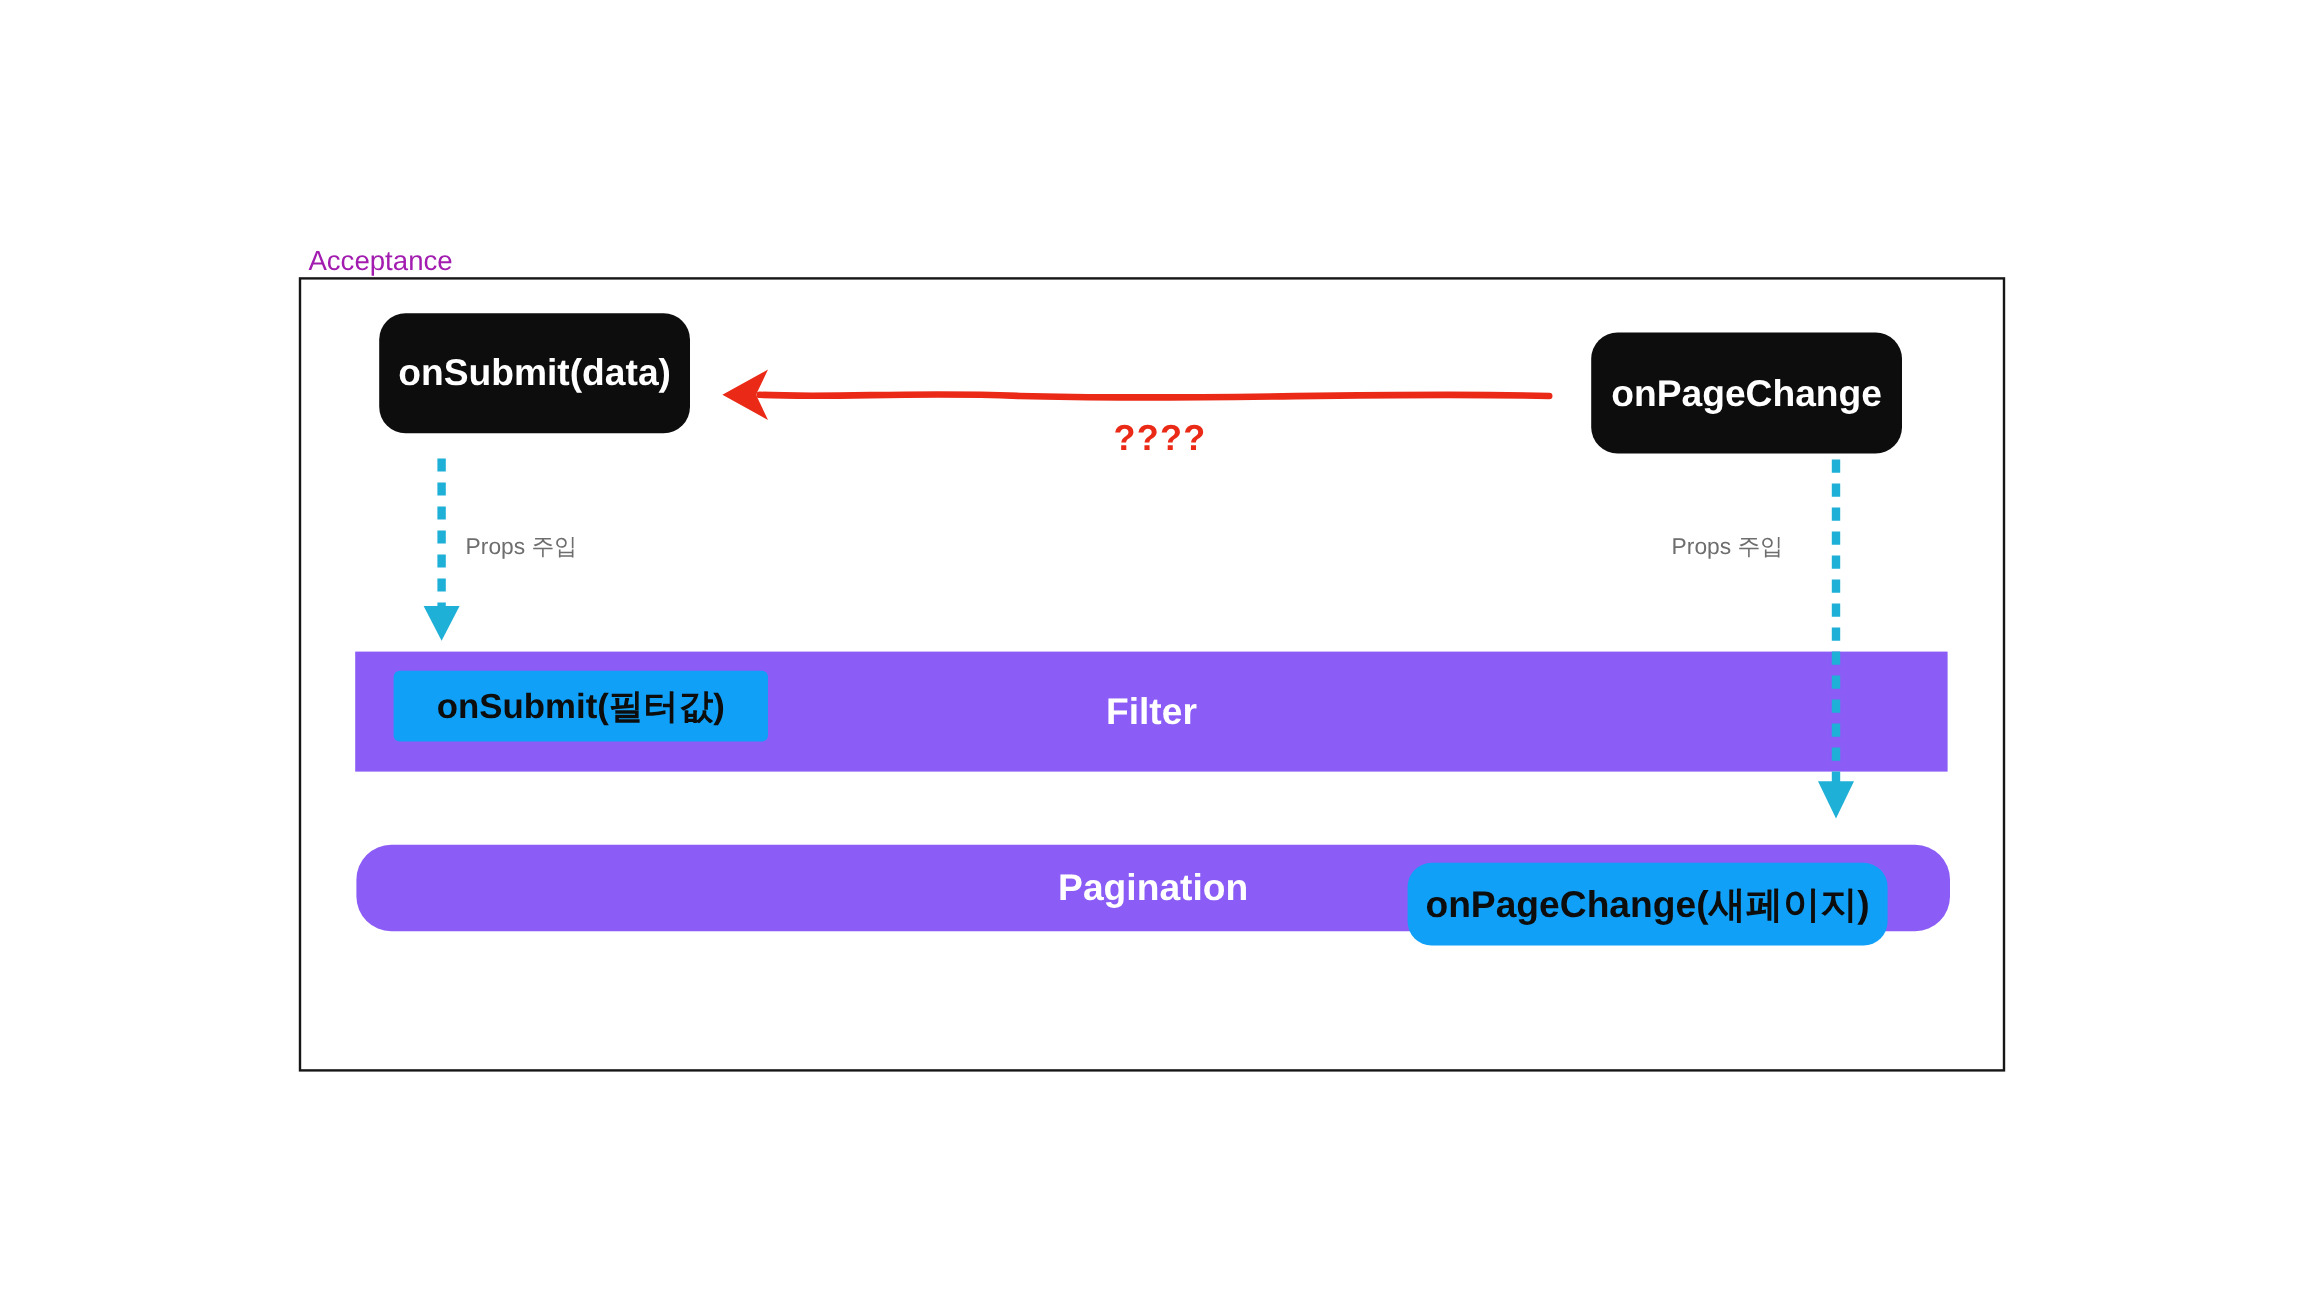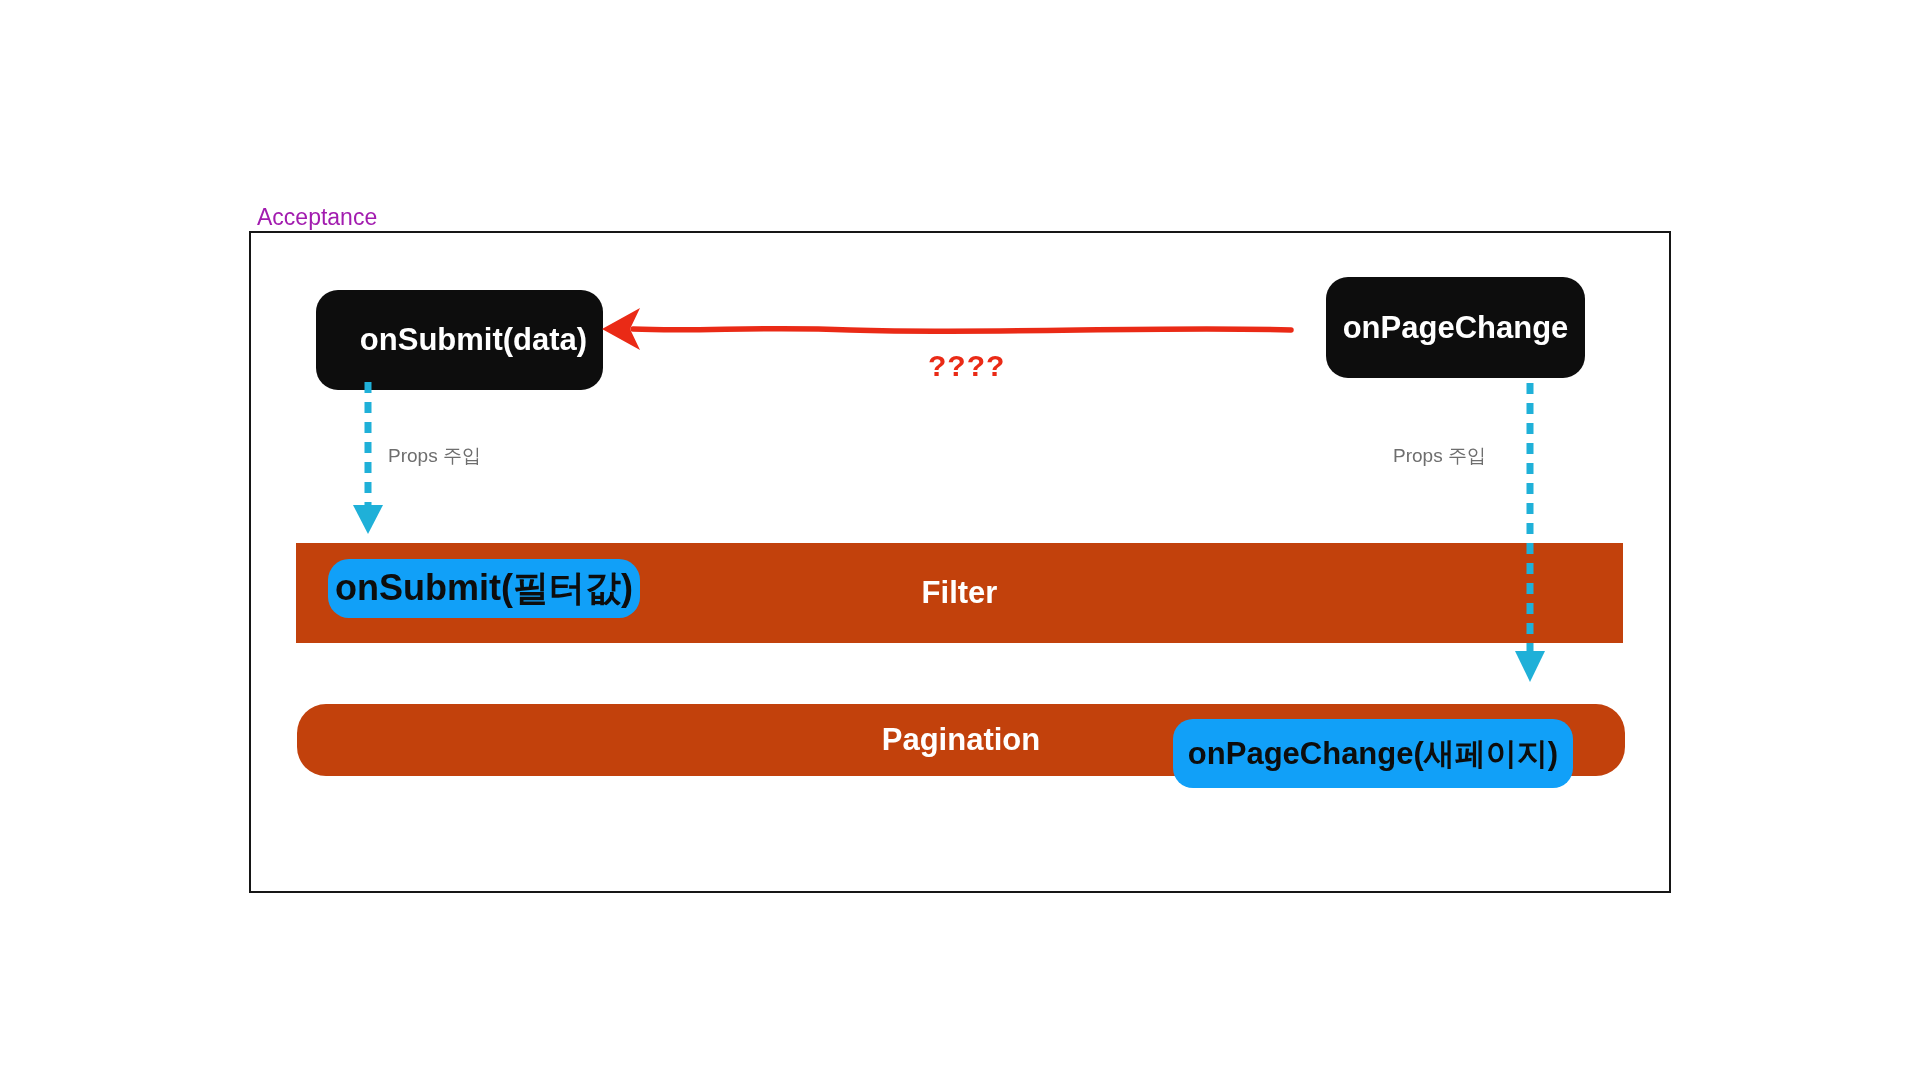--- a/index.html
+++ b/index.html
@@ -10,33 +10,33 @@
   .frame-label { position:absolute; left:257px; top:204px; font-size:23px; color:#a21caf; }
   .frame {
     position:absolute; left:249px; top:231px; width:1418px; height:658px;
     border:2px solid #161616; background:transparent;
   }
   .node {
     position:absolute; width:259px; height:100px; background:#0d0d0d;
     border-radius:22px; color:#ffffff; display:flex; align-items:center;
     justify-content:center; font-size:31px; font-weight:bold; z-index:2;
   }
-  .node-onsubmit { left:316px; top:290px;padding-left:28px; }
+  .node-onsubmit { left:316px; top:261px; }
   .node-onpagechange { left:1326px; top:277px; height:101px;align-items:center; }
   .bar {
-    position:absolute; background:#c2410c; color:#ffffff; display:flex;
+    position:absolute; background:#8b5cf6; color:#ffffff; display:flex;
     align-items:center; justify-content:center; font-size:31px; font-weight:bold; z-index:1;text-align:center;
   }
   .bar-filter { left:296px; top:543px; width:1327px; height:100px; }
   .bar-pagination { left:297px; top:704px; width:1328px; height:72px;border-radius:29px; }
   .btn {
     position:absolute; background:#11a0f8; color:#0d0d0d; display:flex;
     align-items:center; justify-content:center; font-weight:bold; z-index:3;
   }
-  .btn-filter { left:328px; top:559px; width:312px; height:59px; font-size:36px; border-radius:21px; }
+  .btn-filter { left:328px; top:559px; width:312px; height:59px; font-size:29px; border-radius:5px; }
   .btn-pagination { left:1173px; top:719px; width:400px; height:69px; font-size:31px; border-radius:20px; }
   .overlay { position:absolute; left:0; top:0; width:1920px; height:1080px; z-index:5; }
   .qmarks {
     position:absolute; left:928px; top:349px; font-size:30px; font-weight:600;
     color:#ea2a16; z-index:6; letter-spacing:1px;
   }
   .props-label { position:absolute; font-size:19px; color:#6e6e6e; z-index:6; white-space:nowrap; }
   .props-left { left:388px; top:443px; }
   .props-right { left:1393px; top:443px; }
 </style>

